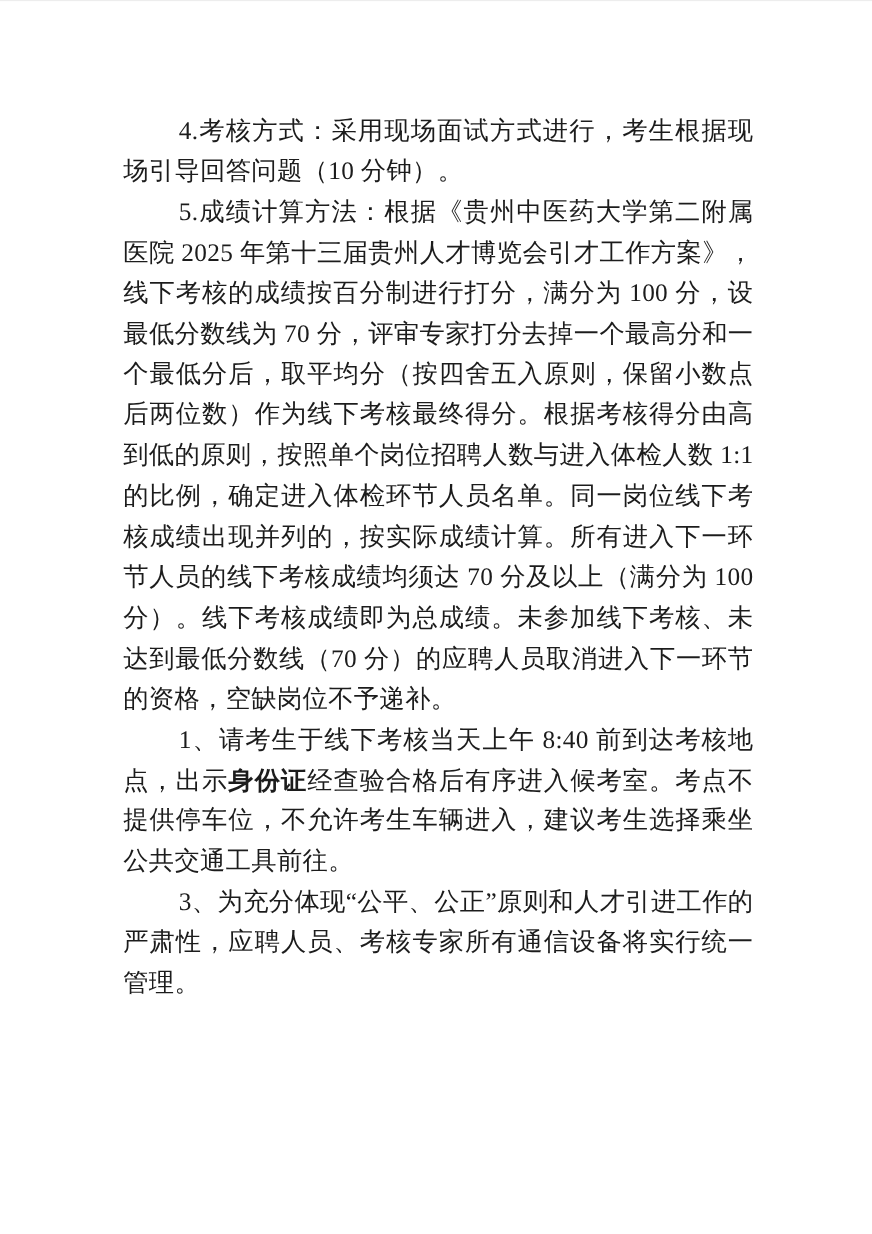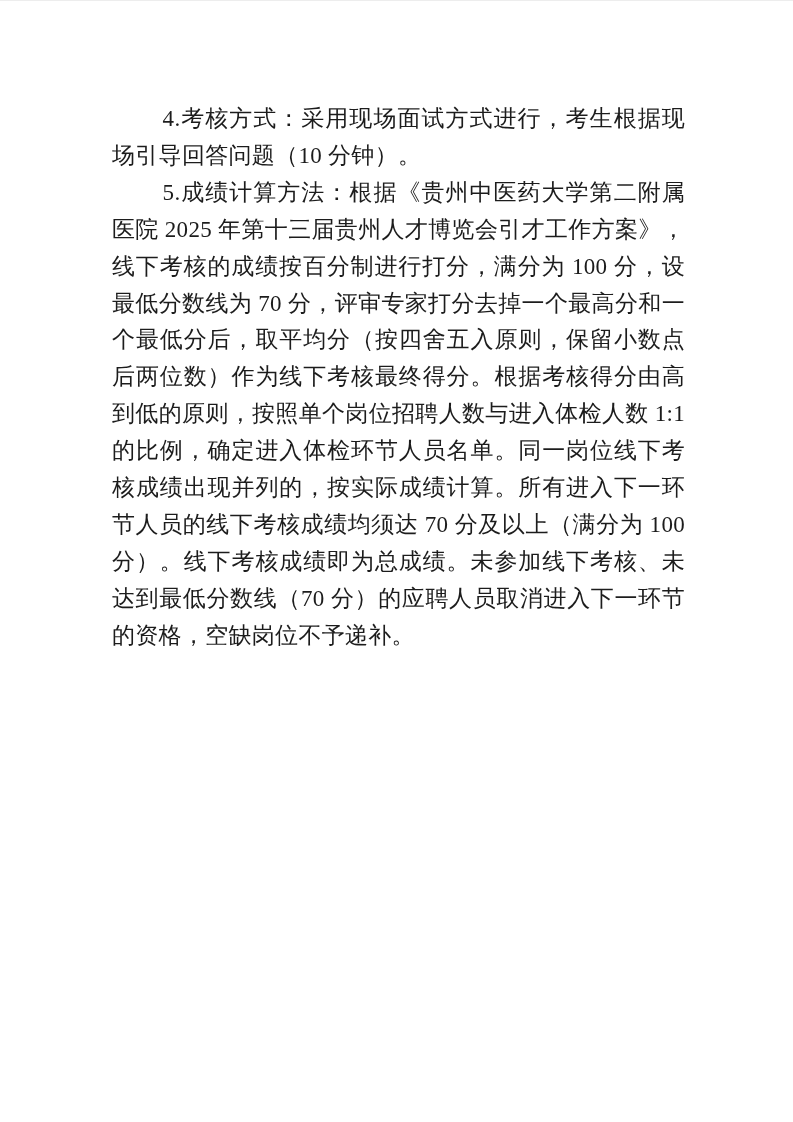--- a/index.html
+++ b/index.html
@@ -41,16 +41,18 @@
 </head>
 <body>
 
 <div class="page doc-text">
 
   <p class="para">4.考核方式：采用现场面试方式进行，考生根据现场引导回答问题（10 分钟）。</p>
 
   <p class="para">5.成绩计算方法：根据《贵州中医药大学第二附属医院 2025 年第十三届贵州人才博览会引才工作方案》，线下考核的成绩按百分制进行打分，满分为 100 分，设最低分数线为 70 分，评审专家打分去掉一个最高分和一个最低分后，取平均分（按四舍五入原则，保留小数点后两位数）作为线下考核最终得分。根据考核得分由高到低的原则，按照单个岗位招聘人数与进入体检人数 1:1 的比例，确定进入体检环节人员名单。同一岗位线下考核成绩出现并列的，按实际成绩计算。所有进入下一环节人员的线下考核成绩均须达 70 分及以上（满分为 100 分）。线下考核成绩即为总成绩。未参加线下考核、未达到最低分数线（70 分）的应聘人员取消进入下一环节的资格，空缺岗位不予递补。</p>
 
 
+  <p class="para"><span>1、请考生于线下考核当天上午 8:40 前到达考核地点，出示</span><span class="bold-inline">身份证</span><span>经查验合格后有序进入候考室。考点不提供停车位，不允许考生车辆进入，建议考生选择乘坐公共交通工具前往。</span></p>
 
 
+  <p class="para">3、为充分体现“公平、公正”原则和人才引进工作的严肃性，应聘人员、考核专家所有通信设备将实行统一管理。</p>
 
 </div>
 
 </body></html>

